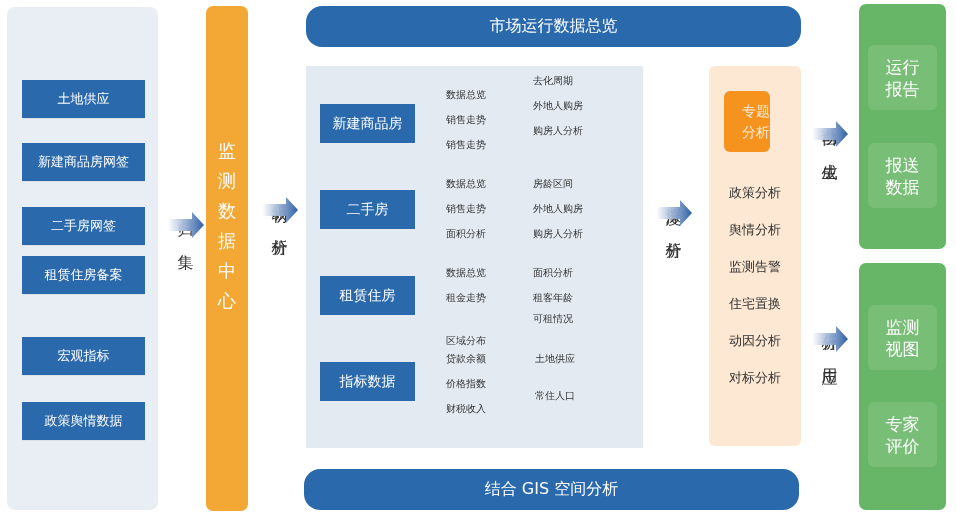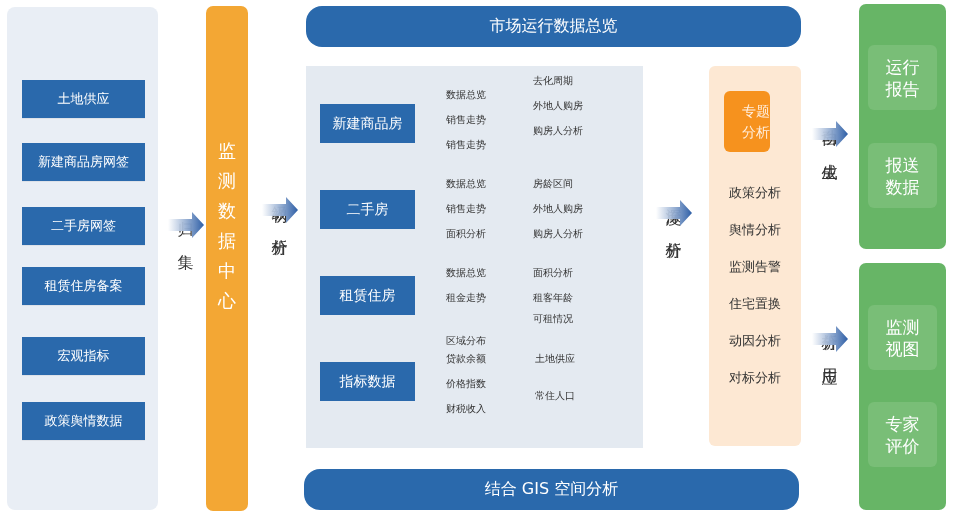--- a/index.html
+++ b/index.html
@@ -70,21 +70,21 @@
       <stop offset="0" stop-color="#ffffff" stop-opacity="0.9"></stop>
       <stop offset="1" stop-color="#2d5ea6"></stop>
     </linearGradient>
   </defs>
 </svg>
 
 <div class="abs src-panel"></div>
 <div class="abs src-box" style="top:80px">土地供应</div>
 <div class="abs src-box" style="top:143px">新建商品房网签</div>
 <div class="abs src-box" style="top:207px">二手房网签</div>
-<div class="abs src-box" style="top:267px">租赁住房备案</div>
+<div class="abs src-box" style="top:256px">租赁住房备案</div>
 <div class="abs src-box" style="top:337px">宏观指标</div>
 <div class="abs src-box" style="top:402px">政策舆情数据</div>
 
 <div class="abs flow" style="left:166px; top:208px; width:40px;">
   <span class="vtxt">归</span>
   <svg class="arrow" viewBox="0 0 36 26">
     <path d="M0 7 H24 V0 L36 13 L24 26 V19 H0 Z" fill="url(#arrowGrad)"></path>
   </svg>
   <span class="vtxt">集</span>
 </div>

